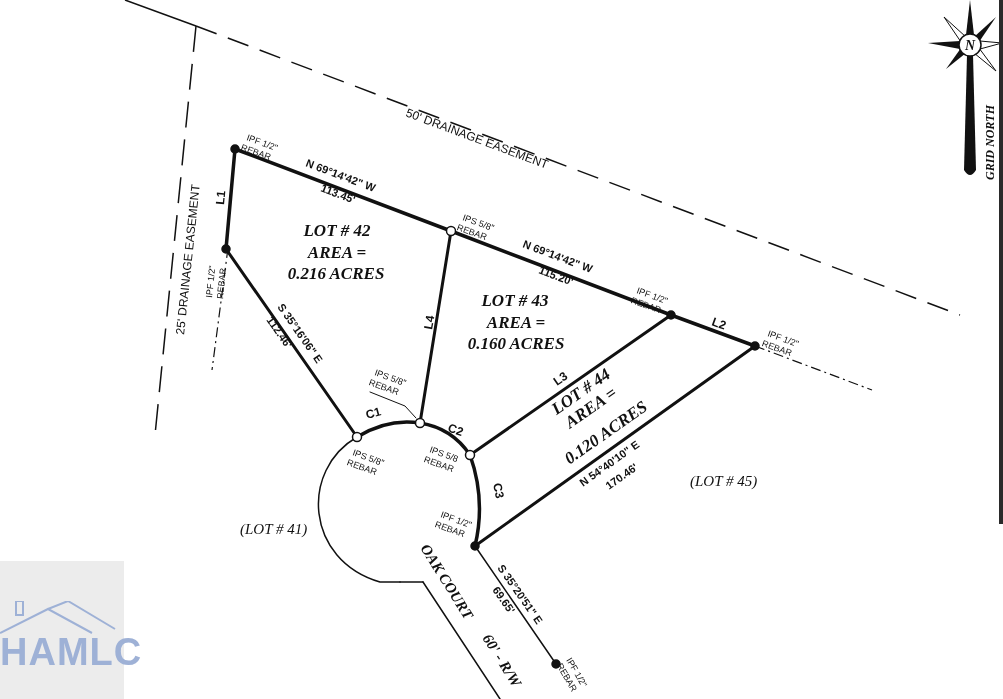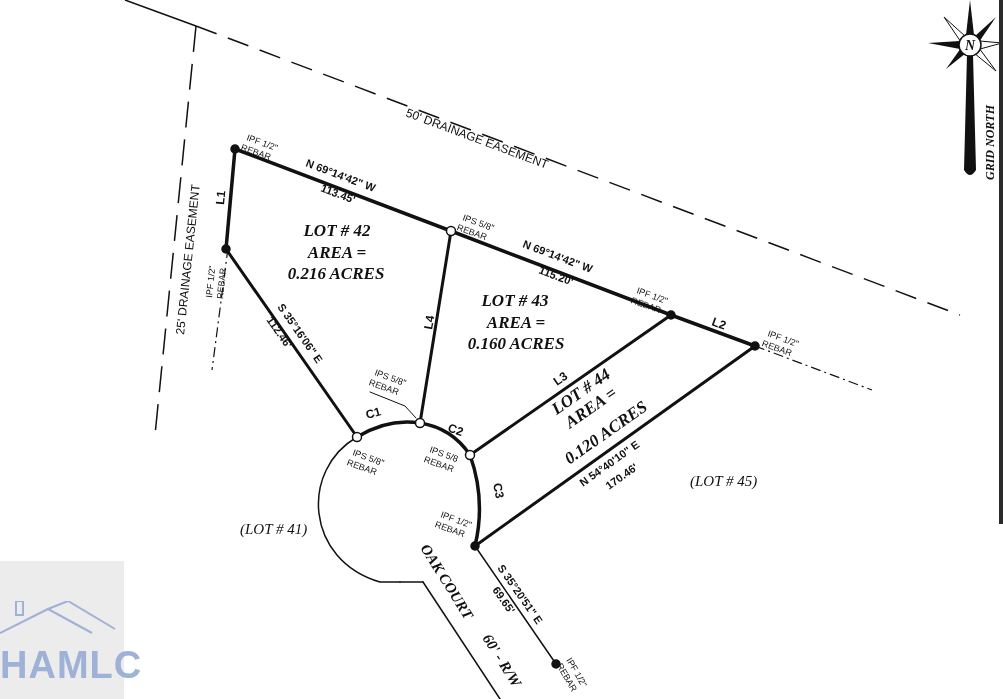--- a/index.html
+++ b/index.html
@@ -3,21 +3,21 @@
 <meta charset="utf-8">
 <style>
   html, body { margin: 0; padding: 0; background: #ffffff; }
   body { width: 1003px; height: 699px; overflow: hidden; position: relative; font-family: "Liberation Sans", sans-serif; }
   #plat { position: absolute; left: 0; top: 0; width: 1003px; height: 699px; }
   .sans { font-family: "Liberation Sans", sans-serif; fill: #111; }
   .serif-it { font-family: "Liberation Serif", serif; font-style: italic; fill: #111; }
   .bold { font-weight: bold; }
   .frame-right { position: absolute; left: 999px; top: 0; width: 4px; height: 524px; background: #2a2a2a; }
   .logo-box { position: absolute; left: 0; top: 561px; width: 124px; height: 138px; background: #ececec; }
-  .logo-text { position: absolute; left: 0; top: 631px; font-family: "Liberation Sans", sans-serif; font-weight: bold; font-size: 38px; color: #9eb1d6; letter-spacing: 1px; margin-top: 13px; }
+  .logo-text { position: absolute; left: 0; top: 631px; font-family: "Liberation Sans", sans-serif; font-weight: bold; font-size: 38px; color: #9eb1d6; letter-spacing: 1px; }
   .logo-roof { position: absolute; left: 0; top: 601px; width: 124px; height: 40px; }
 </style>
 </head>
 <body>
 
 <svg id="plat" viewBox="0 0 1003 699" xmlns="http://www.w3.org/2000/svg">
 
   <g stroke="#111" fill="none">
     <line x1="125" y1="0" x2="196" y2="26" stroke-width="1.5"></line>
     <line x1="196" y1="26" x2="960" y2="315" stroke-width="1.5" stroke-dasharray="22,12"></line>

